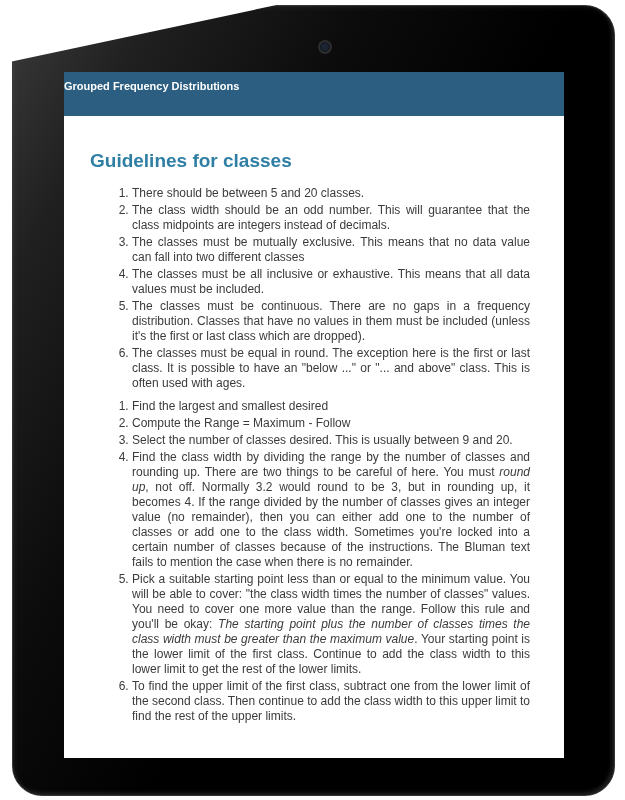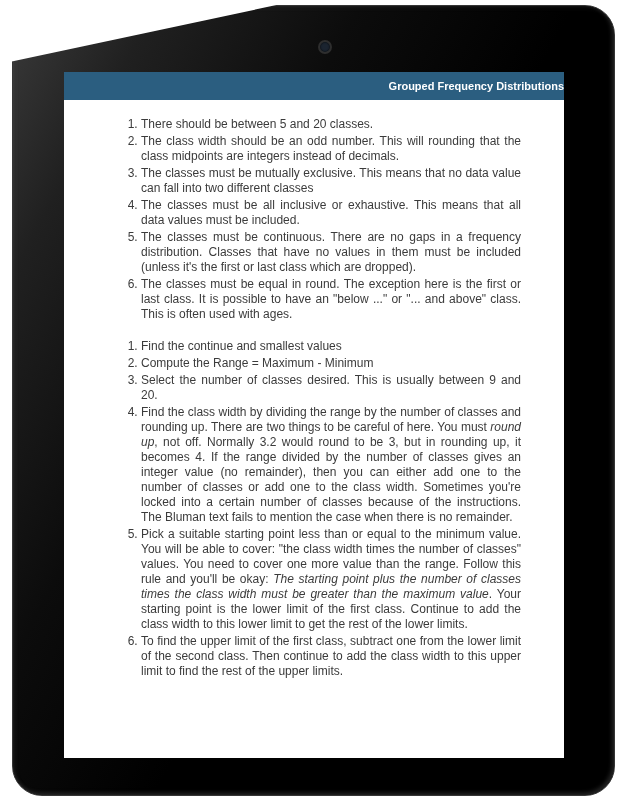--- a/index.html
+++ b/index.html
@@ -24,59 +24,60 @@
   .camera{
     position:absolute;left:305px;top:34px;width:10px;height:10px;border-radius:50%;
     background:#1b2430;border:2px solid #2e2e2e;box-shadow:0 0 2px #000 inset;
   }
   .screen{
     position:absolute;left:51px;top:66px;width:500px;height:686px;
     background:var(--screen-bg,#fff);
     overflow:hidden;
   }
   .titlebar{
-    height:28px;line-height:28px;text-align:right;
+    height:44px;line-height:28px;text-align:left;
     background:var(--header-bar,#2b5e80);
     color:#ffffff;font-size:11px;font-weight:bold;
   }
   .content{
     padding:0 26px;
     color:var(--body-text,#3b3b3b);
     font-size:12px;line-height:15px;
   }
   .section-heading{
     color:var(--heading,#2f7fa5);
     font-size:19px;line-height:24px;font-weight:bold;
     margin:33px 0 13px 0;
   }
-  ol{margin:17px;padding:0 0 0 34px;}
+  ol{margin:8px;padding:0 0 0 34px;}
   li{text-align:justify;margin:0 0 2px 0;}
   li em{font-style:italic;}
 </style>
 </head>
 <body>
 
 <div class="tablet">
   <div class="camera"></div>
   <div class="screen">
     <div class="titlebar">
       <span>Grouped Frequency Distributions</span>
     </div>
     <div class="content">
+        <h2 class="section-heading">Guidelines for classes</h2>
         <ol>
           <li><span>There should be between 5 and 20 classes.</span></li>
-          <li><span>The class width should be an odd number. This will rounding that the class midpoints are integers instead of decimals.</span></li>
+          <li><span>The class width should be an odd number. This will guarantee that the class midpoints are integers instead of decimals.</span></li>
           <li><span>The classes must be mutually exclusive. This means that no data value can fall into two different classes</span></li>
           <li><span>The classes must be all inclusive or exhaustive. This means that all data values must be included.</span></li>
           <li><span>The classes must be continuous. There are no gaps in a frequency distribution. Classes that have no values in them must be included (unless it's the first or last class which are dropped).</span></li>
           <li><span>The classes must be equal in round. The exception here is the first or last class. It is possible to have an "below ..." or "... and above" class. This is often used with ages.</span></li>
         </ol>
         <ol>
-          <li><span>Find the continue and smallest values</span></li>
-          <li><span>Compute the Range = Maximum - Minimum</span></li>
+          <li><span>Find the largest and smallest desired</span></li>
+          <li><span>Compute the Range = Maximum - Follow</span></li>
           <li><span>Select the number of classes desired. This is usually between 9 and 20.</span></li>
           <li><span>Find the class width by dividing the range by the number of classes and rounding up. There are two things to be careful of here. You must </span><em>round up</em><span>, not off. Normally 3.2 would round to be 3, but in rounding up, it becomes 4. If the range divided by the number of classes gives an integer value (no remainder), then you can either add one to the number of classes or add one to the class width. Sometimes you're locked into a certain number of classes because of the instructions. The Bluman text fails to mention the case when there is no remainder.</span></li>
           <li><span>Pick a suitable starting point less than or equal to the minimum value. You will be able to cover: "the class width times the number of classes" values. You need to cover one more value than the range. Follow this rule and you'll be okay: </span><em>The starting point plus the number of classes times the class width must be greater than the maximum value</em><span>. Your starting point is the lower limit of the first class. Continue to add the class width to this lower limit to get the rest of the lower limits.</span></li>
           <li><span>To find the upper limit of the first class, subtract one from the lower limit of the second class. Then continue to add the class width to this upper limit to find the rest of the upper limits.</span></li>
         </ol>
       </div>
   </div>
 </div>
 <div class="wedge"></div>
 

